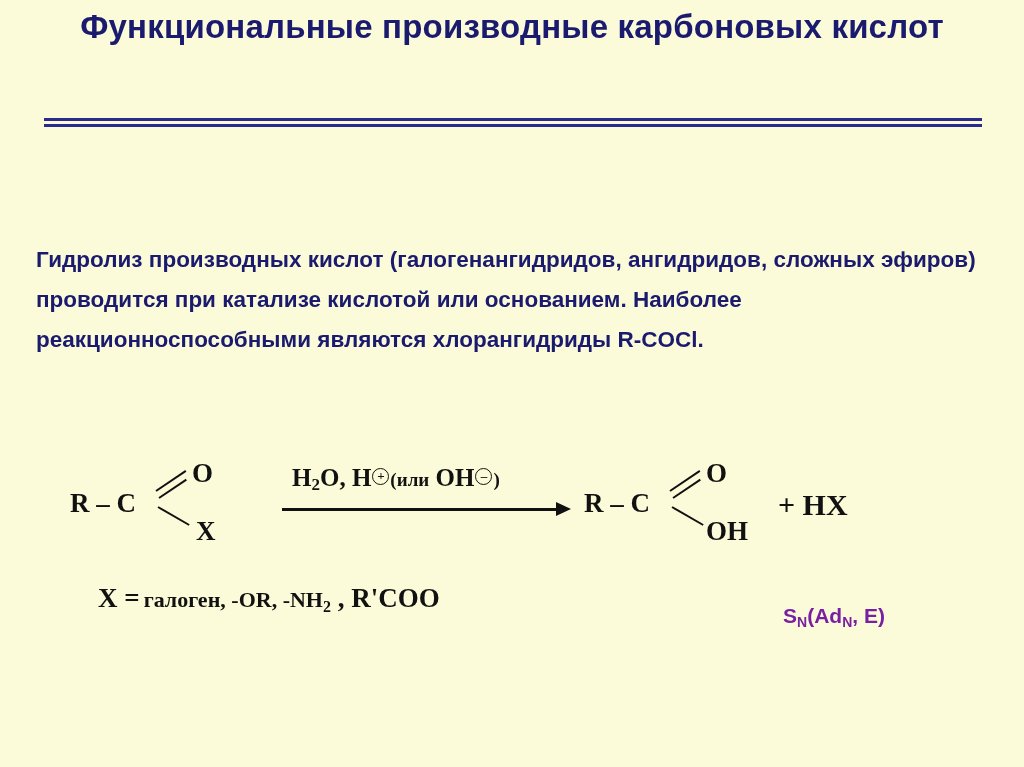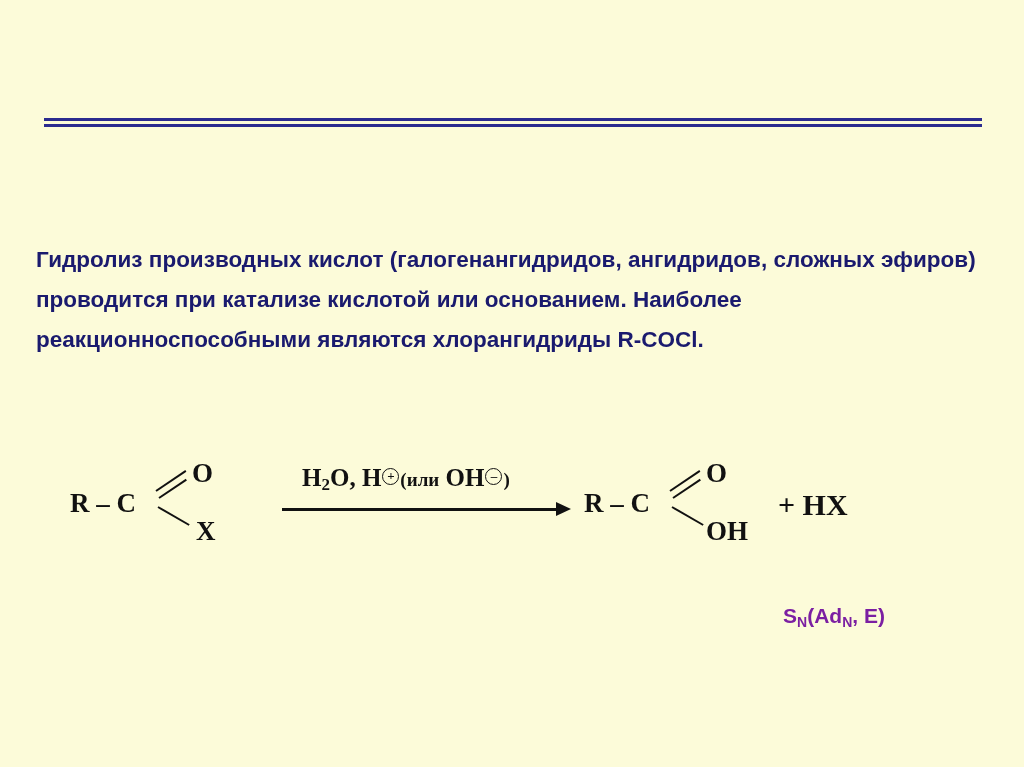--- a/index.html
+++ b/index.html
@@ -133,21 +133,20 @@
     border-bottom: 7px solid transparent;
     border-left: 15px solid #111;
   }
   .above-arrow {
     position: absolute;
     left: 232px;
     top: 24px;
     font-size: 25px;
     font-weight: bold;
     white-space: nowrap;
-    margin-left: 10px;
   }
   .above-arrow .sub { font-size: 17px; vertical-align: -4px; }
   .above-arrow .small { font-size: 19px; }
   .circ {
     display: inline-block;
     border: 1.6px solid #111;
     border-radius: 50%;
     width: 15px; height: 15px;
     line-height: 13px;
     text-align: center;
@@ -191,20 +190,21 @@
     font-size: 21px;
     white-space: nowrap;
   }
   .mech .sub { font-size: 14px; vertical-align: -4px; }
 </style>
 </head>
 <body>
 
 <div class="slide">
 
+  <div class="title">Функциональные производные карбоновых кислот</div>
 
   <div class="divider">
     <div class="bar-top"></div>
     <div class="bar-bot"></div>
   </div>
 
 
   <div class="body-text">Гидролиз производных кислот (галогенангидридов, ангидридов, сложных эфиров) проводится при катализе кислотой или основанием. Наиболее реакционноспособными являются хлорангидриды R-COCl.</div>
 
   <div class="scheme">
@@ -225,18 +225,22 @@
     <span class="chem frag-right-rc">R – C</span>
     <span class="dbl dbl-c"></span>
     <span class="dbl dbl-d"></span>
     <span class="sgl-oh"></span>
     <span class="chem frag-right-o">O</span>
     <span class="chem frag-right-oh">OH</span>
 
     <span class="chem plus-hx">+  HX</span>
   </div>
 
+  <div class="xline">
+    <span class="big">X =</span>
+    <span class="mid">галоген, -OR, -NH</span><span class="sub">2</span><span class="big"> , R'COO</span>
+  </div>
 
   <div class="mech">
     <span>S</span><span class="sub">N</span><span>(Ad</span><span class="sub">N</span><span>, E)</span>
   </div>
 
 </div>
 
 </body></html>

